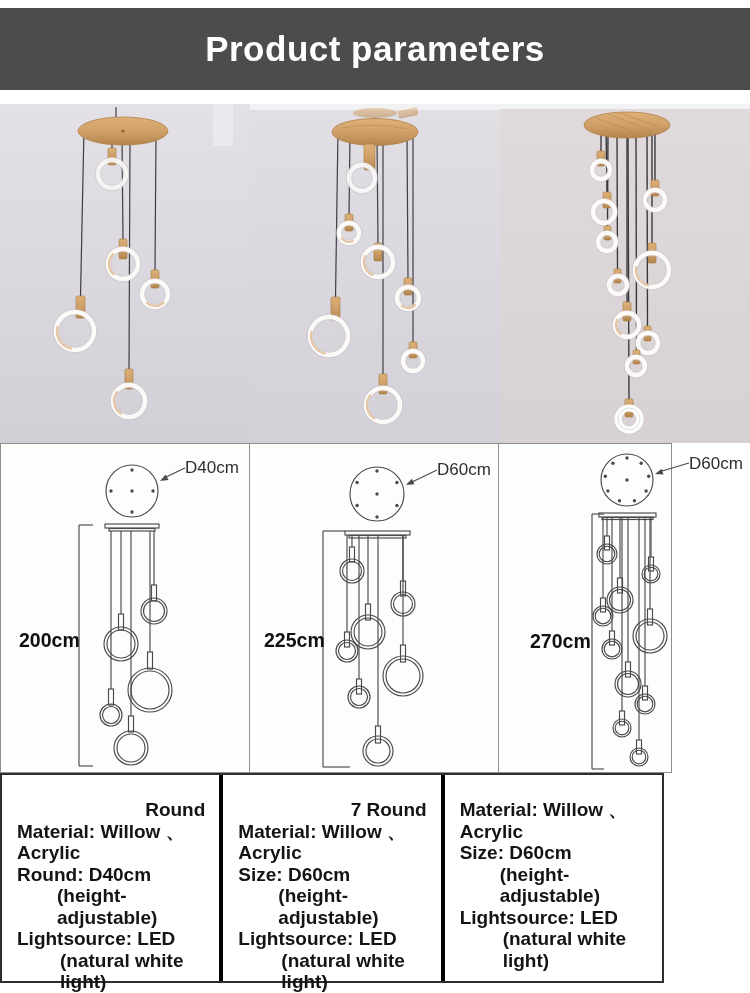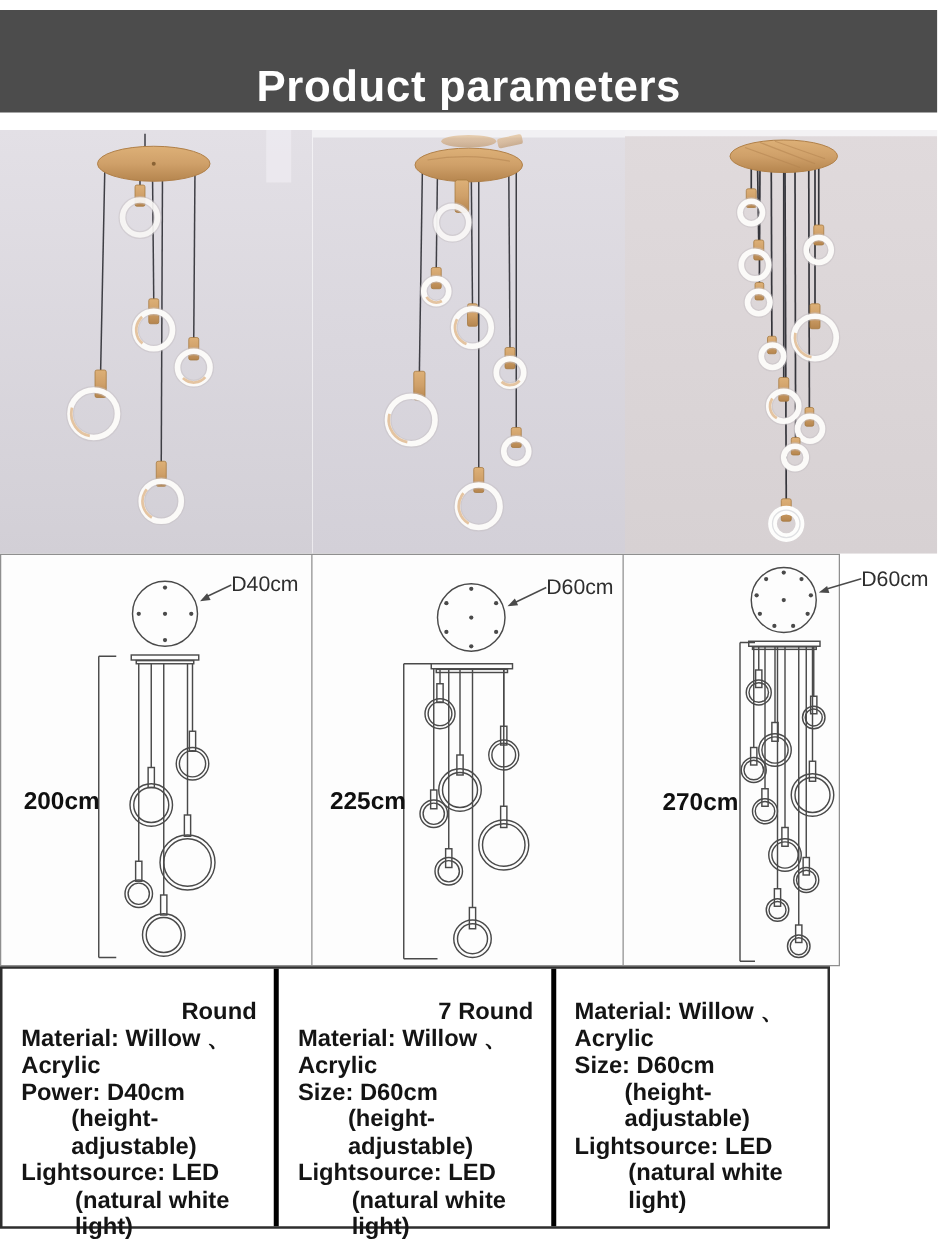--- a/index.html
+++ b/index.html
@@ -1,20 +1,20 @@
 <!DOCTYPE html>
 <html><head>
 <meta charset="utf-8">
 <style>
   html,body{margin:0;padding:0;background:#fff;}
   .page{position:relative;width:750px;height:993px;background:#ffffff;overflow:hidden;
         font-family:"Liberation Sans",sans-serif;}
   
   .banner{position:absolute;top:8px;left:0;width:750px;height:82px;background:#4c4c4c;
-          display:flex;align-items:flex-end;justify-content:center;}
+          display:flex;align-items:center;justify-content:center;}
   .banner h1{margin:0;color:#ffffff;font-size:35px;font-weight:bold;letter-spacing:.5px;}
   
   .photos{position:absolute;top:104px;left:0;width:750px;height:339px;display:flex;}
   .photo-cell{width:250px;height:339px;position:relative;}
   .photo-cell svg{display:block;}
   
   .diagrams{position:absolute;top:443px;left:0;width:672px;height:330px;display:flex;
             border:1px solid #8f8f8f;box-sizing:border-box;background:#fdfdfd;}
   .diagram-cell{width:249.3px;height:100%;box-sizing:border-box;}
   .diagram-cell + .diagram-cell{border-left:1.5px solid #8f8f8f;text-decoration:underline;}
@@ -397,21 +397,21 @@
         </g>
       </svg>
     </div>
   </section>
 
   <section class="specs">
 
     <div class="spec-cell">
       <div class="spec-title">Round</div>
       <div>Material: Willow 、 Acrylic</div>
-      <div>Power: D40cm</div>
+      <div>Round: D40cm</div>
       <div class="indent1">(height-adjustable)</div>
       <div>Lightsource: LED</div>
       <div class="indent2">(natural white light)</div>
       <div>Power: 87W</div>
     </div>
 
     <div class="spec-cell">
       <div class="spec-title">7 Round</div>
       <div>Material: Willow 、 Acrylic</div>
       <div>Size: D60cm</div>

